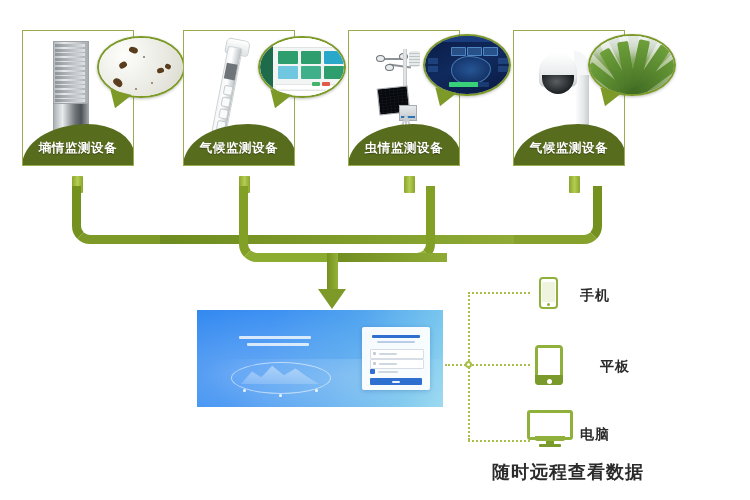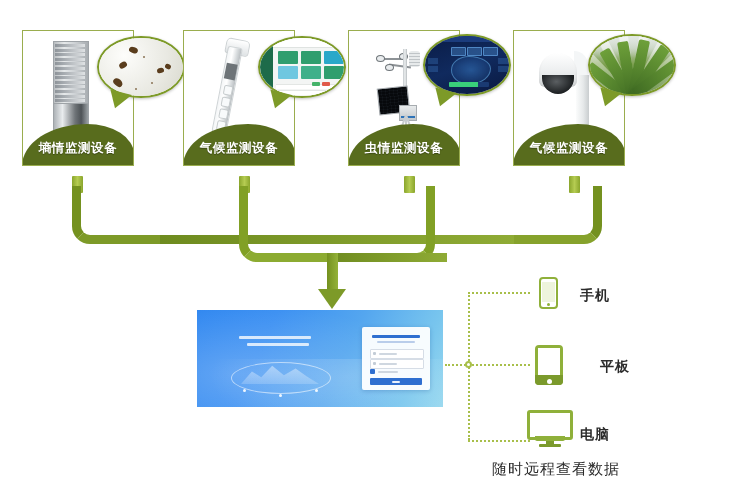--- a/index.html
+++ b/index.html
@@ -191,21 +191,21 @@
   .phone .hb{position:absolute;left:50%;bottom:1px;width:3px;height:3px;margin-left:-1.5px;border-radius:50%;background:#8fb03a;}
   .tablet{position:absolute;width:28px;height:40px;border:3px solid #8fb03a;border-radius:4px;box-sizing:border-box;background:#fff;}
   .tablet .scr{position:absolute;left:0;right:0;top:0;bottom:7px;background:#fff;}
   .tablet .bar{position:absolute;left:-3px;right:-3px;bottom:-3px;height:10px;background:#7b9a2c;border-radius:0 0 4px 4px;}
   .tablet .hb{position:absolute;left:50%;bottom:1px;width:5px;height:5px;margin-left:-2.5px;border-radius:50%;background:#ffffff;}
   .monitor{position:absolute;width:46px;height:34px;}
   .monitor .scr{position:absolute;left:0;top:0;width:46px;height:30px;border:3px solid #8fb03a;border-radius:3px;box-sizing:border-box;background:#fff;}
   .monitor .base{position:absolute;left:8px;top:26px;width:30px;height:5px;background:#8fb03a;border-radius:0 0 2px 2px;}
   .monitor .neck{position:absolute;left:50%;top:31px;margin-left:-4px;width:8px;height:4px;background:#7b9a2c;}
   .monitor .foot{position:absolute;left:50%;top:34px;margin-left:-11px;width:22px;height:3px;background:#7b9a2c;border-radius:1px;}
-  .caption{position:absolute;font-size:15px;font-weight:normal;color:#2b2b2b;letter-spacing:1px;white-space:nowrap;}
+  .caption{position:absolute;font-size:18px;font-weight:bold;color:#2b2b2b;letter-spacing:1px;white-space:nowrap;}
 </style>
 </head>
 <body>
 
 <div id="stage">
 
   <div class="card" style="left:22px;top:30px;">
     <div class="card-inner">
       <div class="card-photo">
         <div class="trap-body"></div>

